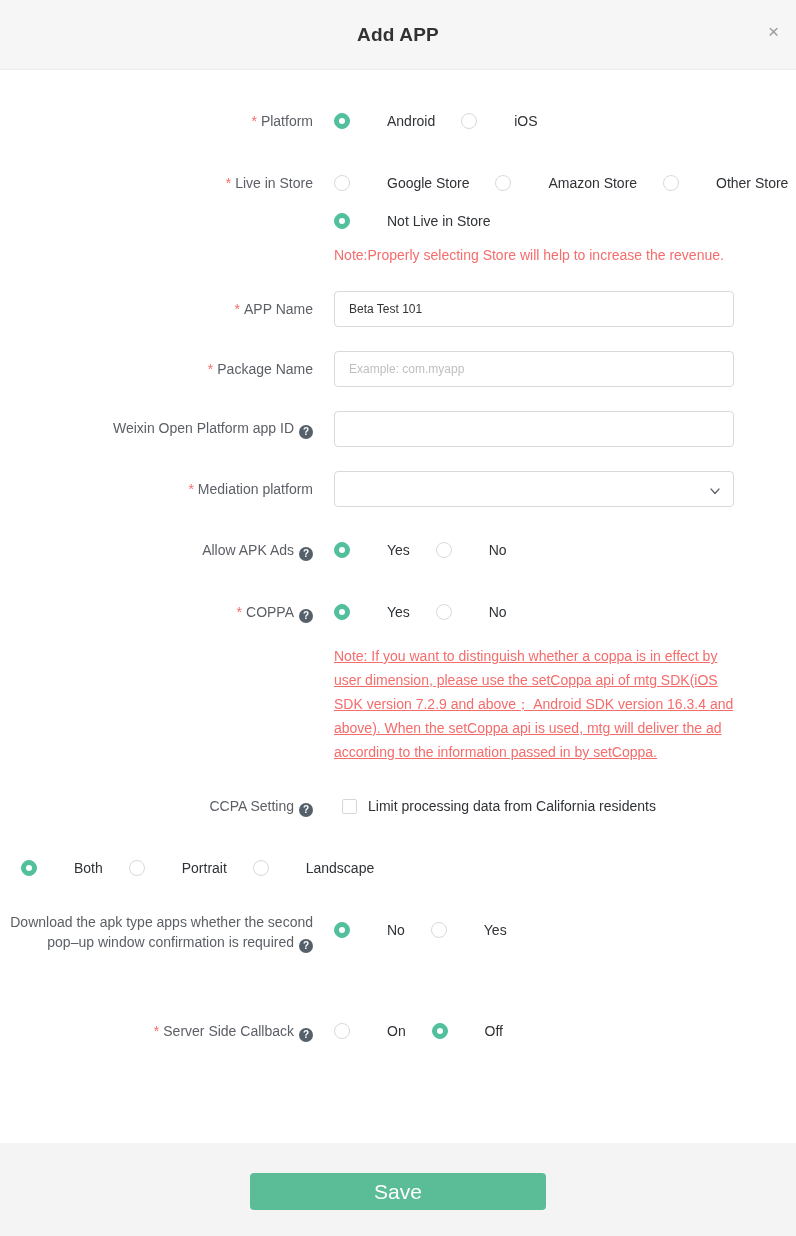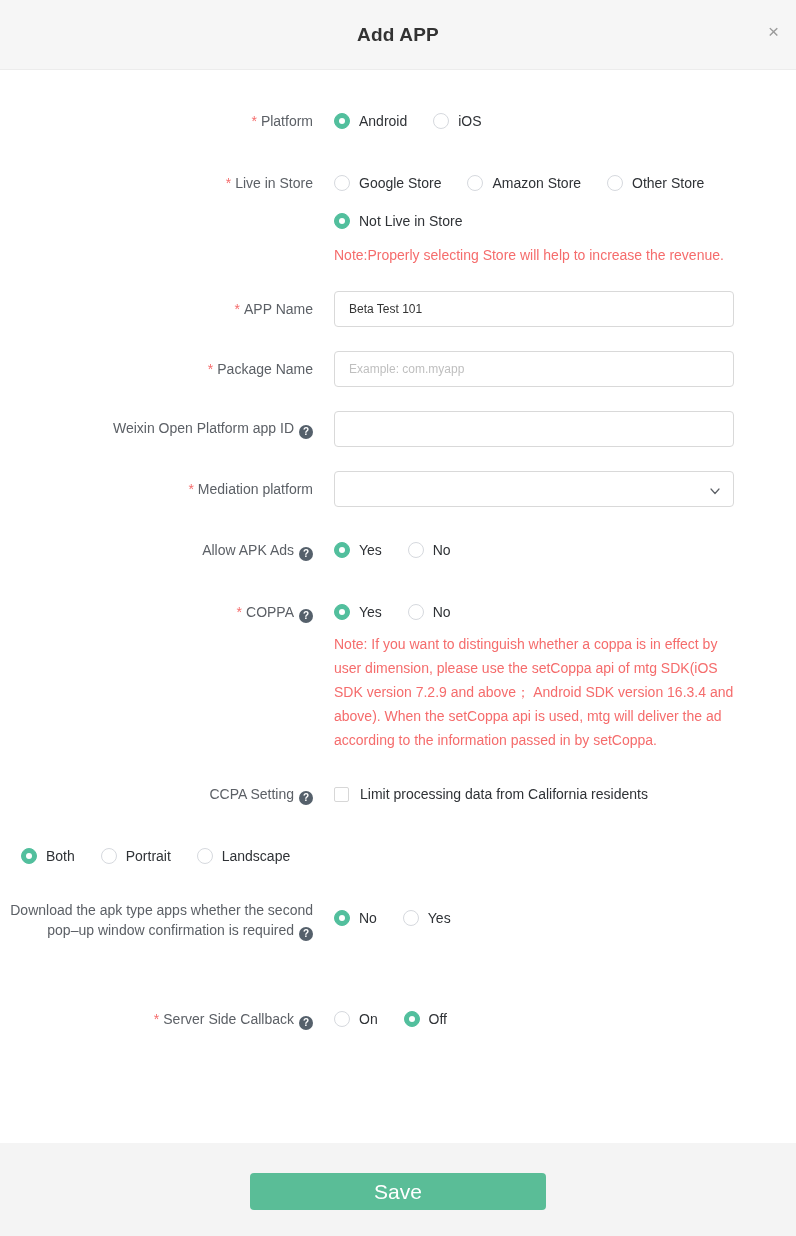--- a/index.html
+++ b/index.html
@@ -41,21 +41,21 @@
   .help-icon {
     display: inline-block; width: 14px; height: 14px;
     border-radius: 50%;
     background: #55606b; color: #fff;
     font-size: 10px; font-weight: bold; line-height: 14px; text-align: center;
     margin-left: 5px; vertical-align: -2px;
     cursor: pointer;
   }
 
   
-  .radio { display: inline-flex; align-items: center; margin-right: 22px; cursor: pointer; line-height: 18px; }
+  .radio { display: inline-flex; align-items: center; margin-right: 22px; cursor: pointer; line-height: 18px; gap: 28px; }
   .radio:last-child { margin-right: 0; }
   .rb {
     width: 16px; height: 16px; border-radius: 50%;
     border: 1px solid #d6d9de; background: #fff;
     margin-right: 9px; position: relative; flex-shrink: 0;
   }
   .rb.checked { background: #52bf9d; border-color: #52bf9d; }
   .rb.checked::after {
     content: ""; position: absolute; left: 4px; top: 4px;
     width: 6px; height: 6px; border-radius: 50%; background: #fff;
@@ -92,22 +92,22 @@
   
   .row-platform        { margin-bottom: 42px; }
   .row-live            { margin-bottom: 24px; }
   .live-line2          { margin-top: 18px; }
   .row-appname         { margin-bottom: 24px; }
   .row-package         { margin-bottom: 24px; }
   .row-weixin          { margin-bottom: 24px; }
   .row-mediation       { margin-bottom: 34px; }
   .row-apkads          { margin-bottom: 42px; }
   .row-coppa           { margin-bottom: 33px; }
-  .coppa-note          { margin-top: 9px; }
-  .row-ccpa            { margin-bottom: 42px; }
+  .coppa-note          { margin-top: 21px; text-decoration: underline; }
+  .row-ccpa            { margin-bottom: 42px; gap: 8px; }
   .row-direction       { margin-bottom: 33px; }
   .row-apkconfirm      { margin-bottom: 69px; }
   .row-apkconfirm .control-col { padding-top: 9px; }
   .row-apkconfirm .label-col { line-height: 20px; }
 
   
   .dialog-footer { height: 93px; flex-shrink: 0; background: #f4f4f4; }
   .save-btn {
     display: block; margin: 30px auto 0;
     width: 296px; height: 37px;

